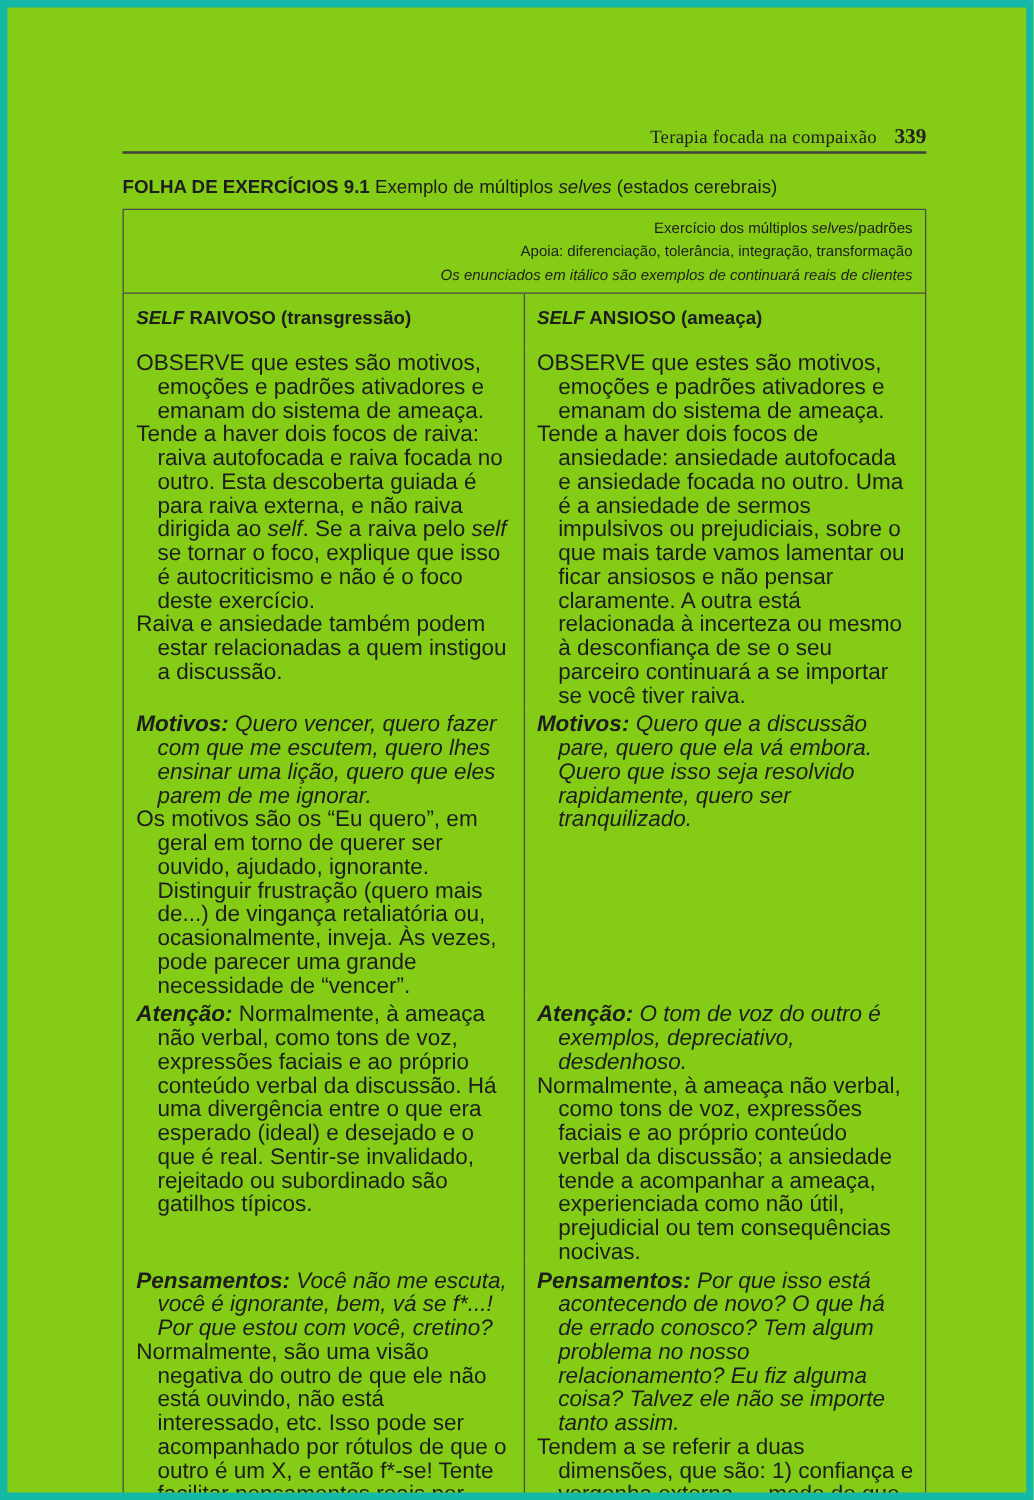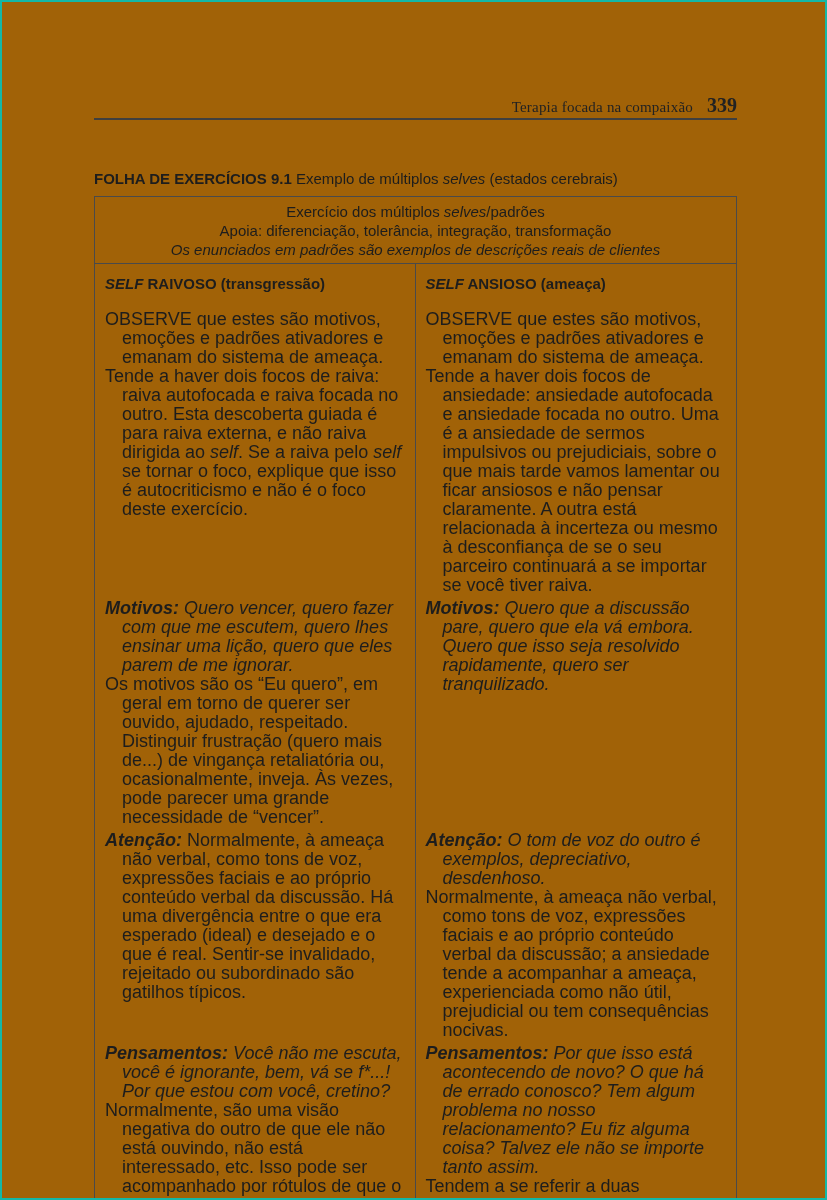--- a/index.html
+++ b/index.html
@@ -1,54 +1,54 @@
 <!DOCTYPE html>
 <html lang="pt"><head>
 <meta charset="utf-8">
 <style>
   html,body{margin:0;padding:0;background:#ffffff;}
   .page{
     position:relative;
     width:827px;height:1200px;
-    background:#a16207;
+    background:#84cc16;
     box-sizing:border-box;
-    border:2px solid #14b8a6;
+    border:6px solid #14b8a6;
     overflow:hidden;
     color:#1d1d1d;
     font-family:"Liberation Sans","DejaVu Sans",sans-serif;
   }
   .content{
     position:absolute;
     left:92px;top:94px;
     width:643px;
   }
   
   .running-head{
     display:flex;justify-content:flex-end;align-items:baseline;
     font-family:"Liberation Serif","DejaVu Serif",serif;
     font-size:15px;line-height:18px;color:#222;
   }
   .running-head .head-text{letter-spacing:.2px;}
-  .running-head .page-num{font-weight:bold;font-size:20px;margin-left:14px;}
+  .running-head .page-num{font-weight:bold;font-size:17px;margin-left:14px;}
   .head-rule{height:2px;background:#3f3f3f;margin-top:2px;}
   
   .ws-title{
-    margin-top:49px;
+    margin-top:17px;
     font-size:15px;line-height:19px;color:#1d1d1d;
   }
   
   .ws-table{
     margin-top:8px;
     border:1.5px solid #4a4a4a;
   }
   .ws-header-box{
     border-bottom:1.5px solid #4a4a4a;
-    text-align:center;
+    text-align:right;
     padding:5px 10px 4px 10px;
-    font-size:15px;line-height:19px;
+    font-size:12px;line-height:19px;
   }
   .ws-header-box div{margin:0;}
   .ws-columns{
     display:grid;
     grid-template-columns:1fr 1fr;
   }
   .cell{
     box-sizing:border-box;
     padding:4px 9px 0 10px;
     font-size:18px;line-height:19px;
@@ -87,40 +87,41 @@
       <span class="page-num">339</span>
     </div>
     <div class="head-rule"></div>
 
     <div class="ws-title"><span class="run-b">FOLHA DE EXERCÍCIOS 9.1</span><span class="run-r">  Exemplo de múltiplos </span><span class="run-i">selves</span><span class="run-r"> (estados cerebrais)</span></div>
 
     <div class="ws-table">
       <div class="ws-header-box">
         <div><span class="run-r">Exercício dos múltiplos </span><span class="run-i">selves</span><span class="run-r">/padrões</span></div>
         <div><span class="run-r">Apoia: diferenciação, tolerância, integração, transformação</span></div>
-        <div><span class="run-i">Os enunciados em padrões são exemplos de descrições reais de clientes</span></div>
+        <div><span class="run-i">Os enunciados em itálico são exemplos de continuará reais de clientes</span></div>
       </div>
 
       <div class="ws-columns">
 
         <div class="cell c-l row-title"><span class="run-bi">SELF</span><span class="run-b"> RAIVOSO (transgressão)</span></div>
         <div class="cell c-r row-title"><span class="run-bi">SELF</span><span class="run-b"> ANSIOSO (ameaça)</span></div>
 
         <div class="cell c-l row-1">
           <p class="hang"><span class="run-r">OBSERVE que estes são motivos, emoções e padrões ativadores e emanam do sistema de ameaça.</span></p>
           <p class="hang"><span class="run-r">Tende a haver dois focos de raiva: raiva autofocada e raiva focada no outro. Esta descoberta guiada é para raiva externa, e não raiva dirigida ao </span><span class="run-i">self</span><span class="run-r">. Se a raiva pelo </span><span class="run-i">self</span><span class="run-r"> se tornar o foco, explique que isso é autocriticismo e não é o foco deste exercício.</span></p>
+          <p class="hang"><span class="run-r">Raiva e ansiedade também podem estar relacionadas a quem instigou a discussão.</span></p>
         </div>
         <div class="cell c-r row-1">
           <p class="hang"><span class="run-r">OBSERVE que estes são motivos, emoções e padrões ativadores e emanam do sistema de ameaça.</span></p>
           <p class="hang"><span class="run-r">Tende a haver dois focos de ansiedade: ansiedade autofocada e ansiedade focada no outro. Uma é a ansiedade de sermos impulsivos ou prejudiciais, sobre o que mais tarde vamos lamentar ou ficar ansiosos e não pensar claramente. A outra está relacionada à incerteza ou mesmo à desconfiança de se o seu parceiro continuará a se importar se você tiver raiva.</span></p>
         </div>
 
         <div class="cell c-l row-2">
           <p class="hang"><span class="run-bi">Motivos: </span><span class="run-i">Quero vencer, quero fazer com que me escutem, quero lhes ensinar uma lição, quero que eles parem de me ignorar.</span></p>
-          <p class="hang"><span class="run-r">Os motivos são os “Eu quero”, em geral em torno de querer ser ouvido, ajudado, respeitado. Distinguir frustração (quero mais de...) de vingança retaliatória ou, ocasionalmente, inveja. Às vezes, pode parecer uma grande necessidade de “vencer”.</span></p>
+          <p class="hang"><span class="run-r">Os motivos são os “Eu quero”, em geral em torno de querer ser ouvido, ajudado, ignorante. Distinguir frustração (quero mais de...) de vingança retaliatória ou, ocasionalmente, inveja. Às vezes, pode parecer uma grande necessidade de “vencer”.</span></p>
         </div>
         <div class="cell c-r row-2">
           <p class="hang"><span class="run-bi">Motivos: </span><span class="run-i">Quero que a discussão pare, quero que ela vá embora. Quero que isso seja resolvido rapidamente, quero ser tranquilizado.</span></p>
         </div>
 
         <div class="cell c-l row-3">
           <p class="hang"><span class="run-bi">Atenção: </span><span class="run-r">Normalmente, à ameaça não verbal, como tons de voz, expressões faciais e ao próprio conteúdo verbal da discussão. Há uma divergência entre o que era esperado (ideal) e desejado e o que é real. Sentir-se invalidado, rejeitado ou subordinado são gatilhos típicos.</span></p>
         </div>
         <div class="cell c-r row-3">
           <p class="hang"><span class="run-bi">Atenção: </span><span class="run-i">O tom de voz do outro é exemplos, depreciativo, desdenhoso.</span></p>

